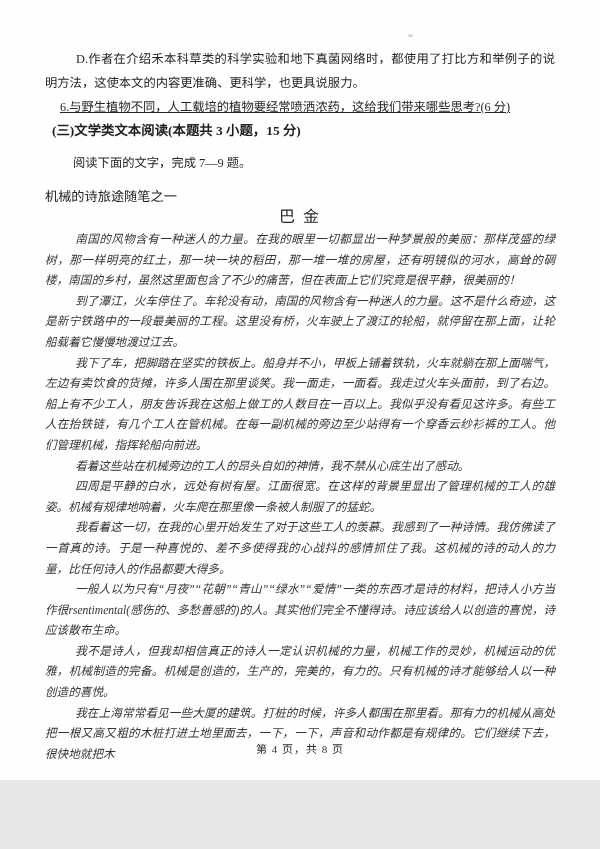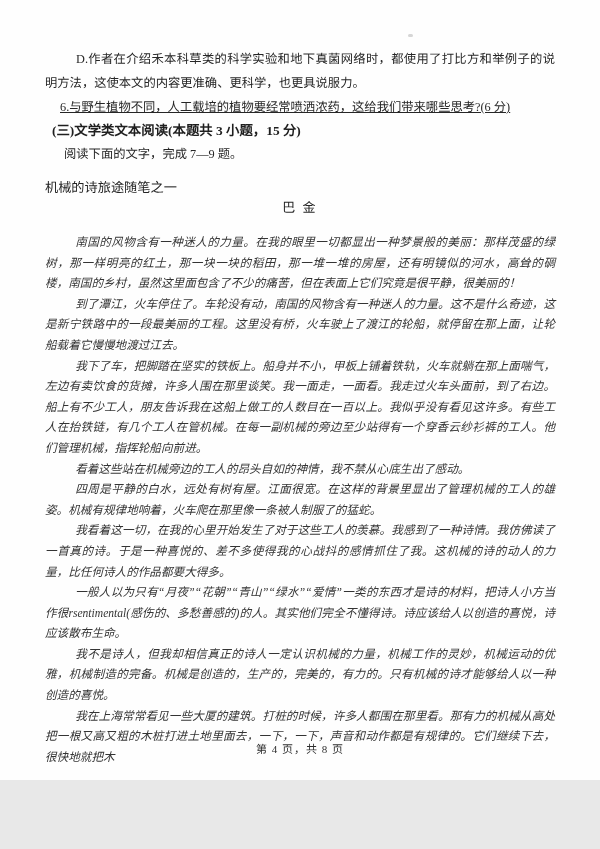--- a/index.html
+++ b/index.html
@@ -12,24 +12,24 @@
     padding:47px 45px 0 45px;
     font-family:"Liberation Serif","DejaVu Serif",serif;
     color:#262626;
     overflow:hidden;
   }
   
   .q{margin:0;font-size:12.3px;line-height:24px;text-align:justify;}
   .q.option-d{text-indent:31px;}
   .q.q6{text-indent:15px;line-height:22px;margin-top:1px;text-decoration:underline;}
   .sec-heading{margin:2px 0 0 7px;font-size:13.4px;font-weight:bold;line-height:22px;color:#1f1f1f;}
-  .instruction{margin:4px;font-size:12.3px;text-indent:15px;line-height:17px;}
+  .instruction{margin:13px;font-size:12.3px;text-indent:15px;line-height:17px;}
   
   .p-title{margin:16px 0 0 0;text-align:left;font-size:13.2px;font-weight:normal;line-height:18px;color:#242424;}
-  .p-author{margin:3px 0 17px 0;text-align:center;font-size:13px;letter-spacing:2px;line-height:16px;}
+  .p-author{margin:3px 0 5px 0;text-align:center;font-size:16px;letter-spacing:2px;line-height:16px;}
   
   .body-text p{
     margin:0;
     font-size:11.6px;
     line-height:20.6px;
     text-indent:2.6em;
     text-align:justify;
     font-style:italic;
     color:#343434;
   }

